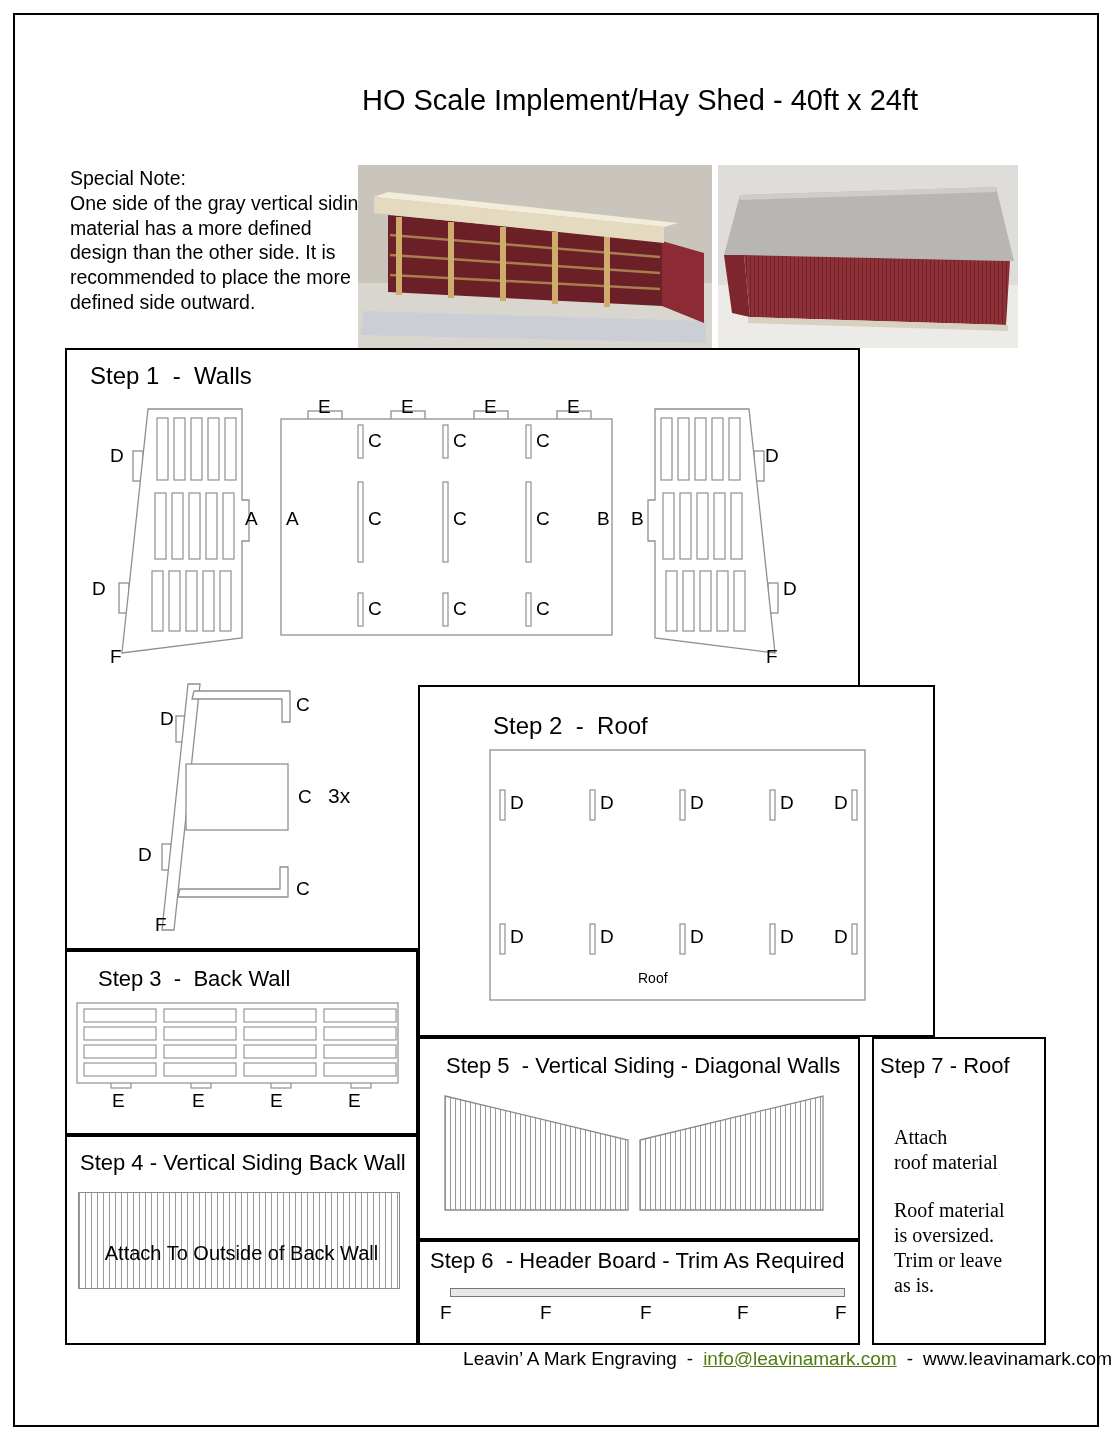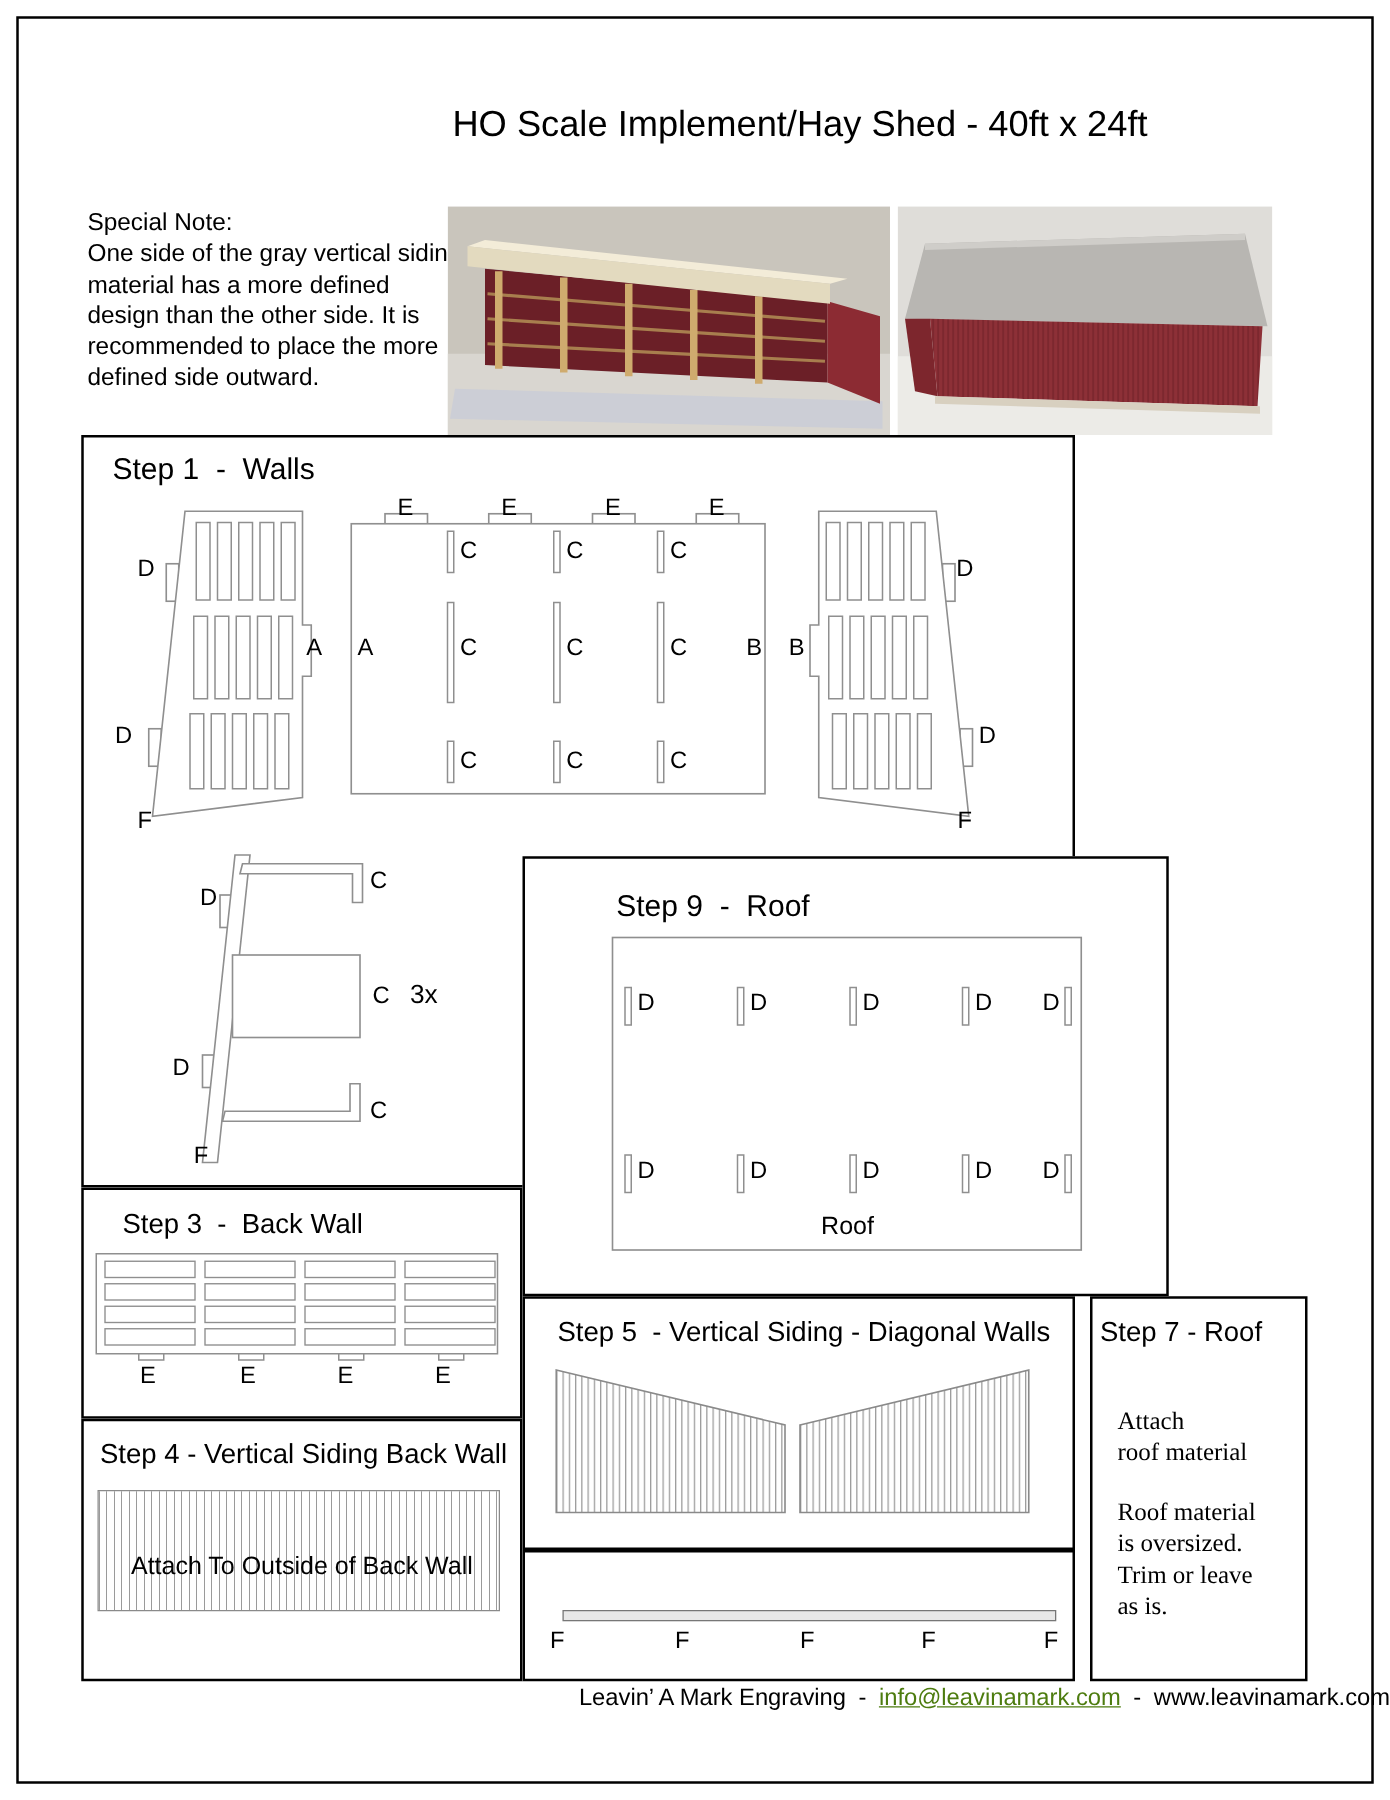--- a/index.html
+++ b/index.html
@@ -187,21 +187,21 @@
   </svg>
   <span class="lbl" style="left:160px;top:708px">D</span>
   <span class="lbl" style="left:296px;top:694px">C</span>
   <span class="lbl" style="left:298px;top:786px">C</span>
   <span class="lbl big" style="left:328px;top:784px">3x</span>
   <span class="lbl" style="left:138px;top:844px">D</span>
   <span class="lbl" style="left:296px;top:878px">C</span>
   <span class="lbl" style="left:155px;top:914px">F</span>
 
   <div class="box" style="left:418px;top:685px;width:517px;height:352px"></div>
-  <span class="step-title" style="left:493px;top:712px">Step 9  -  Roof</span>
+  <span class="step-title" style="left:493px;top:712px">Step 2  -  Roof</span>
   <svg class="diag" style="left:488px;top:748px" width="380" height="255" viewBox="0 0 380 255">
     <rect x="2" y="2" width="375" height="250" fill="#ffffff" stroke="#8f8f8f" stroke-width="1.3"></rect>
     <g fill="#ffffff" stroke="#8f8f8f" stroke-width="1.2">
       <rect x="12" y="42" width="5" height="30"></rect>
         <rect x="102" y="42" width="5" height="30"></rect>
         <rect x="192" y="42" width="5" height="30"></rect>
         <rect x="282" y="42" width="5" height="30"></rect>
         <rect x="364" y="42" width="5" height="30"></rect>
       <rect x="12" y="176" width="5" height="30"></rect>
         <rect x="102" y="176" width="5" height="30"></rect>
@@ -213,21 +213,21 @@
   <span class="lbl" style="left:510px;top:792px">D</span>
   <span class="lbl" style="left:600px;top:792px">D</span>
   <span class="lbl" style="left:690px;top:792px">D</span>
   <span class="lbl" style="left:780px;top:792px">D</span>
   <span class="lbl" style="left:834px;top:792px">D</span>
   <span class="lbl" style="left:510px;top:926px">D</span>
   <span class="lbl" style="left:600px;top:926px">D</span>
   <span class="lbl" style="left:690px;top:926px">D</span>
   <span class="lbl" style="left:780px;top:926px">D</span>
   <span class="lbl" style="left:834px;top:926px">D</span>
-  <span class="caption" style="left:638px;top:970px;width:80px;text-align:center;font-size:20px">Roof</span>
+  <span class="caption" style="left:638px;top:970px;width:80px;font-size:14px">Roof</span>
 
   <div class="box" style="left:65px;top:950px;width:353px;height:185px"></div>
   <span class="step-title sm" style="left:98px;top:966px">Step 3  -  Back Wall</span>
   <svg class="diag" style="left:75px;top:1000px" width="325" height="92" viewBox="0 0 325 92">
     <g fill="#ffffff" stroke="#8f8f8f" stroke-width="1.2">
       <rect x="36" y="80" width="20" height="8"></rect>
         <rect x="116" y="80" width="20" height="8"></rect>
         <rect x="196" y="80" width="20" height="8"></rect>
         <rect x="276" y="80" width="20" height="8"></rect>
       <rect x="2" y="3" width="321" height="80"></rect>
@@ -268,20 +268,21 @@
       <pattern id="vlines" width="5" height="10" patternUnits="userSpaceOnUse">
         <rect width="5" height="10" fill="#ffffff"></rect>
         <line x1="0.5" y1="0" x2="0.5" y2="10" stroke="#9a9a9a" stroke-width="1"></line>
       </pattern>
     </defs>
     <polygon points="5,8 188,52 188,122 5,122" fill="url(#vlines)" stroke="#8a8a8a" stroke-width="1.3"></polygon>
     <polygon points="200,52 383,8 383,122 200,122" fill="url(#vlines)" stroke="#8a8a8a" stroke-width="1.3"></polygon>
   </svg>
 
   <div class="box" style="left:418px;top:1240px;width:442px;height:105px"></div>
+  <span class="step-title sm" style="left:430px;top:1248px">Step 6  - Header Board - Trim As Required</span>
   <div class="header-board" style="left:450px;top:1288px;width:395px"></div>
   <span class="lbl" style="left:440px;top:1302px">F</span>
   <span class="lbl" style="left:540px;top:1302px">F</span>
   <span class="lbl" style="left:640px;top:1302px">F</span>
   <span class="lbl" style="left:737px;top:1302px">F</span>
   <span class="lbl" style="left:835px;top:1302px">F</span>
 
   <div class="box" style="left:872px;top:1037px;width:174px;height:308px"></div>
   <span class="step-title sm" style="left:880px;top:1053px">Step 7 - Roof</span>
   <div class="caption pre" style="left:894px;top:1125px;width:150px;font-size:20px;line-height:1.25">Attach

